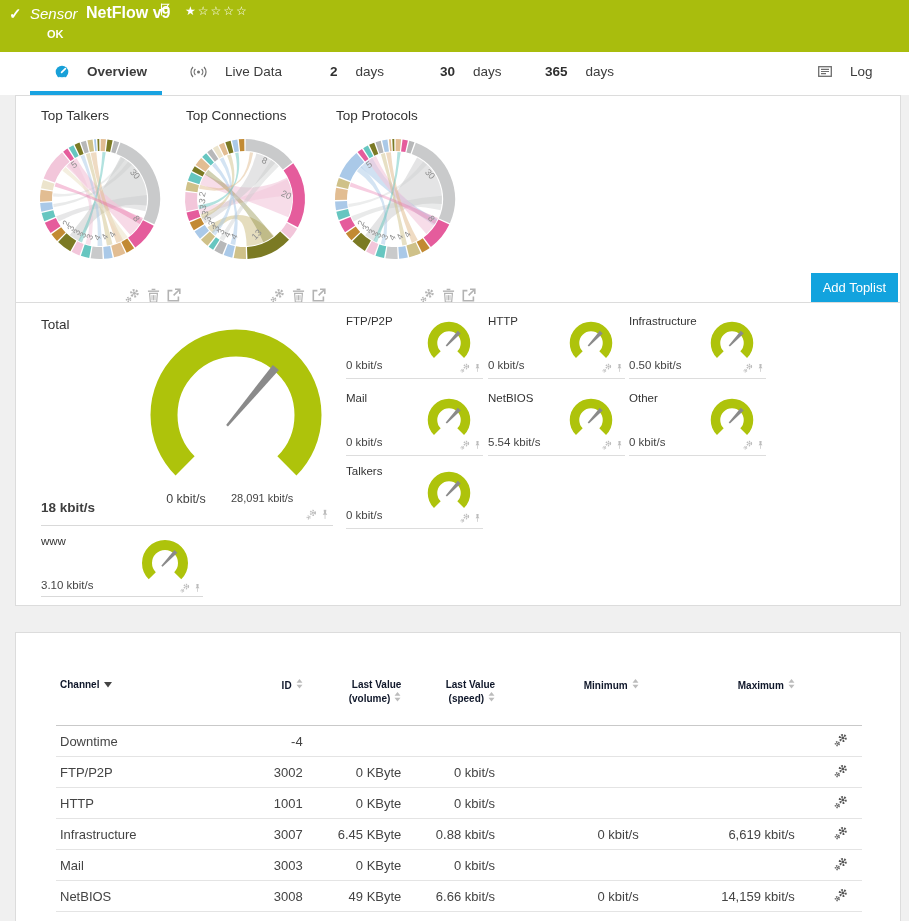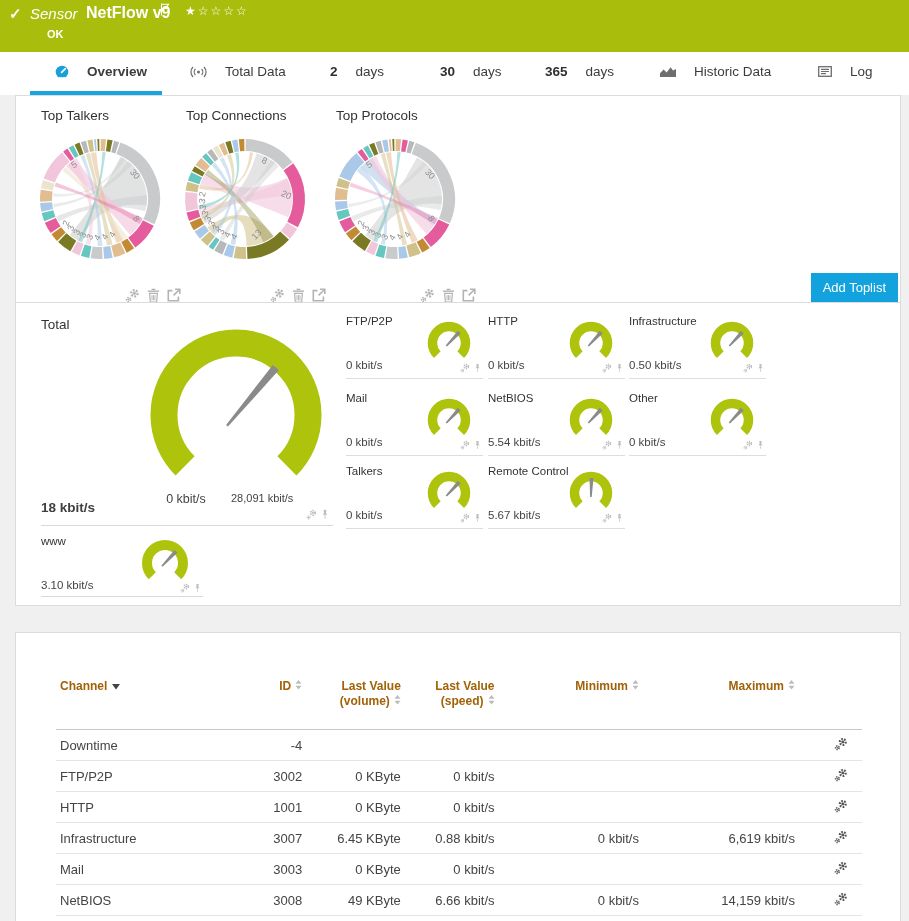--- a/index.html
+++ b/index.html
@@ -47,21 +47,21 @@
   .gcell{position:absolute;width:137px;height:65px;border-bottom:1px solid #ddd;}
   .gcell .glabel{position:absolute;left:0;top:2px;font-size:11.5px;color:#333;}
   .gcell .gvalue{position:absolute;left:0;top:46px;font-size:11.5px;color:#444;}
   .gcell svg.gg{position:absolute;right:10px;top:6px;}
   .gcell .gicons{position:absolute;right:2px;top:50px;}
   #www-cell{left:25px;top:230px;width:162px;height:63px;border-bottom:1px solid #d9d9d9;}
   #www-cell svg.gg{right:12px;top:4px;}
   
   .tblwrap{position:absolute;left:40px;top:40px;width:806px;}
   table{border-collapse:collapse;width:806px;font-size:13px;color:#444;}
-  th{font-size:12px;color:#a16207;font-weight:bold;text-align:right;vertical-align:top;
+  th{font-size:10px;color:#0f172a;font-weight:bold;text-align:right;vertical-align:top;
      padding:6px 4px 20px 4px;line-height:1.25;}
   th.ch{text-align:left;}
   thead tr{border-bottom:1px solid #c9c9c9;}
   tbody tr{border-bottom:1px solid #e4e4e4;height:31px;}
   td{padding:4px;text-align:right;white-space:nowrap;}
   td.ch{text-align:left;}
   td.gear{color:#555;width:50px;text-align:right;padding-right:14px;}
   .sorticon{display:inline-block;margin-left:4px;color:#bcbcbc;}
   .caret{display:inline-block;margin-left:5px;color:#444;}
   .icon-use{display:inline-flex;vertical-align:middle;}
@@ -147,41 +147,33 @@
           </svg>
         </span>
         <span>Overview</span>
       </div>
       <div class="tab" style="left: 190px;">
         <span class="ticon">
           <svg width="17" height="12" viewBox="0 0 17 12">
             <use href="#sym-livetab"></use>
           </svg>
         </span>
-        <span>Total Data</span>
+        <span>Live Data</span>
       </div>
       <div class="tab" style="left: 330px;">
         <span class="num">2</span>
         <span>days</span>
       </div>
       <div class="tab" style="left: 440px;">
         <span class="num">30</span>
         <span>days</span>
       </div>
       <div class="tab" style="left: 545px;">
         <span class="num">365</span>
         <span>days</span>
-      </div>
-      <div class="tab" style="left: 660px;">
-        <span class="ticon">
-          <svg width="16" height="11" viewBox="0 0 16 11">
-            <use href="#sym-histtab"></use>
-          </svg>
-        </span>
-        <span>Historic Data</span>
       </div>
       <div class="tab" style="left: 818px;">
         <span class="ticon">
           <svg width="14" height="11" viewBox="0 0 14 11">
             <use href="#sym-logtab"></use>
           </svg>
         </span>
         <span>Log</span>
       </div>
     </div>
@@ -578,40 +570,20 @@
               <use href="#sym-gear2"></use>
             </svg>
           </span>
           <span class="icon-use">
             <svg width="7" height="10" viewBox="0 0 12 16">
               <use href="#sym-pin"></use>
             </svg>
           </span>
         </div>
       </div>
-      <div class="gcell" style="left: 472px; top: 160px;">
-        <div class="glabel">Remote Control</div>
-        <svg class="gg" width="48" height="48" viewBox="0 0 48 48">
-          <path d="M 12.33 35.67 A 16.5 16.5 0 1 1 35.67 35.67" stroke="#aec30b" stroke-width="9.5" fill="none"></path>
-          <polygon points="26.5,9.1 22.5,8.9 23.1,28.0 24.7,28.0" fill="#8a8a8a"></polygon>
-        </svg>
-        <div class="gvalue">5.67 kbit/s</div>
-        <div class="cellicons gicons">
-          <span class="icon-use">
-            <svg width="10" height="10" viewBox="0 0 16 16">
-              <use href="#sym-gear2"></use>
-            </svg>
-          </span>
-          <span class="icon-use">
-            <svg width="7" height="10" viewBox="0 0 12 16">
-              <use href="#sym-pin"></use>
-            </svg>
-          </span>
-        </div>
-      </div>
     </div>
 
   <div class="panel" id="panel-table">
     <div class="tblwrap">
       <table>
         <thead id="thead">
             <tr>
               <th class="ch" style="width:175px">Channel<span class="caret"><svg width="8" height="6" viewBox="0 0 8 6">
                     <use href="#sym-caret"></use>
                   </svg></span></th>

